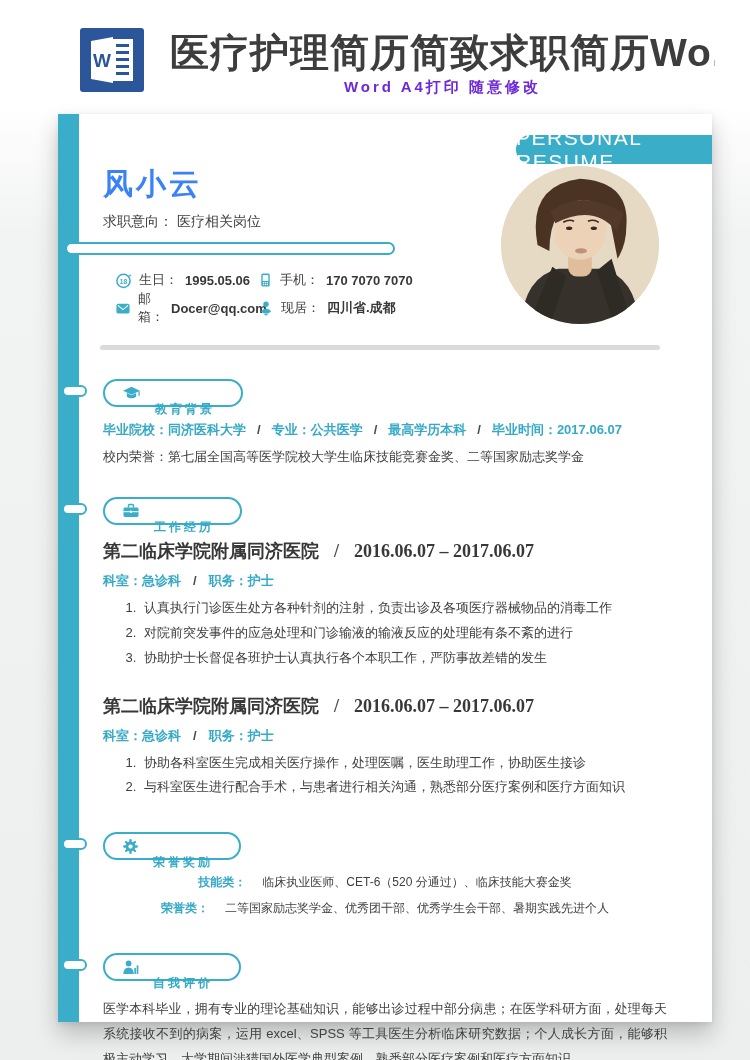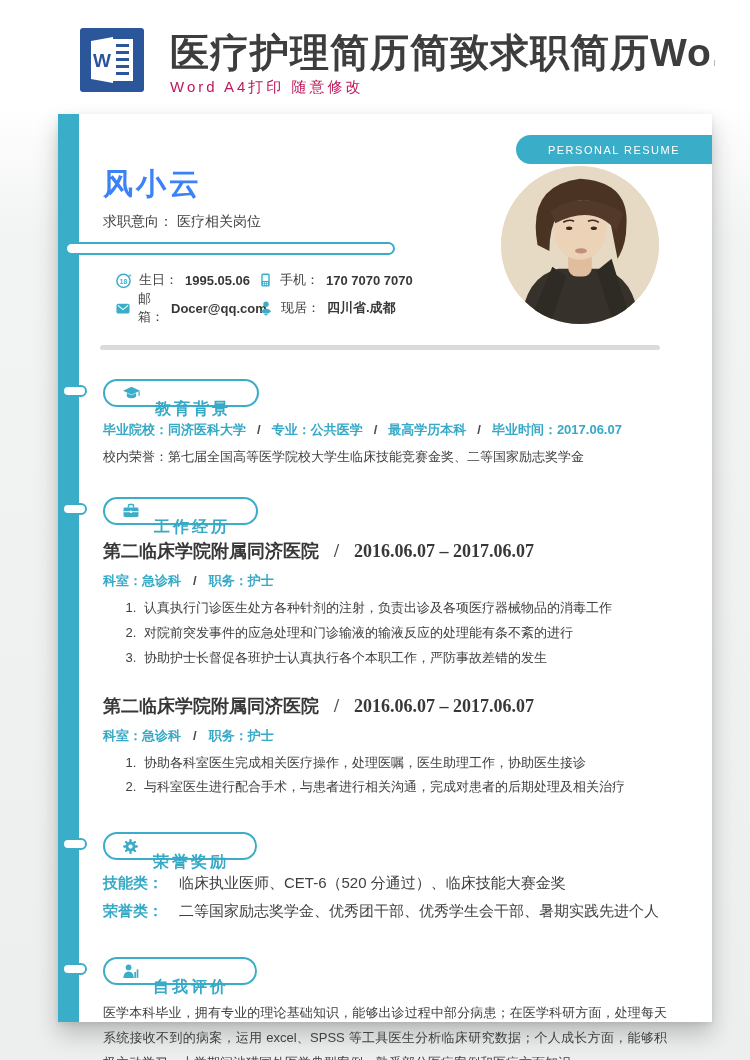--- a/index.html
+++ b/index.html
@@ -19,35 +19,35 @@
   }
   
   .listing-header{position:absolute;left:0;top:0;width:750px;height:110px;}
   .word-icon{position:absolute;left:80px;top:28px;width:64px;height:64px;}
   .listing-title{
     position:absolute;left:170px;top:26px;width:545px;
     font-size:39px;font-weight:700;color:#3d3d3d;letter-spacing:1px;
     white-space:nowrap;overflow:hidden;
   }
   .listing-subtitle{
-    position:absolute;left:170px;top:78px;width:545px;
-    font-size:15px;color:#be185d;letter-spacing:3px;font-weight:400;
+    position:absolute;left:170px;top:78px;width:545px;text-align:center;
+    font-size:15px;color:#6d28d9;letter-spacing:3px;font-weight:700;
   }
   
   .page{
     position:absolute;left:58px;top:114px;width:654px;height:908px;
     background:#fff;box-shadow:0 12px 22px rgba(0,0,0,.22),0 2px 6px rgba(0,0,0,.08);
   }
   .page-strip{position:absolute;left:0;top:0;width:21px;height:100%;background:var(--accent);}
   .header-area{position:relative;height:250px;}
   .banner{
     position:absolute;top:21px;right:0;width:196px;height:29px;
     background:var(--accent);border-radius:15px 0 0 15px;
     color:#fff;display:flex;align-items:center;justify-content:center;
-    font-size:11px;letter-spacing:1.5px;
+    font-size:21px;letter-spacing:1.5px;
   }
   .photo{
     position:absolute;top:52px;left:443px;width:158px;height:158px;
     border-radius:50%;overflow:hidden;background:#e7dac5;
   }
   .name{position:absolute;left:45px;top:50px;font-size:30px;font-weight:700;color:#3b82f6;letter-spacing:3px;}
   .objective{position:absolute;left:45px;top:99px;font-size:14px;color:#3f3f3f;}
   .objective .value{font-weight:400;margin-left:4px;}
   .deco-pill{
     position:absolute;left:7px;top:128px;width:330px;height:13px;
@@ -64,40 +64,40 @@
   
   .section{position:relative;margin:0 45px;}
   .binder-tab{
     position:absolute;left:-41px;top:6px;width:25px;height:12px;
     background:#fff;border:2px solid var(--accent);border-radius:9px;z-index:2;
   }
   .sec-head{
     display:inline-flex;align-items:center;height:28px;
     border:2px solid var(--accent);border-radius:16px;padding:0 26px 0 17px;gap:14px;background:#fff;
   }
-  .sec-head .sec-label{color:var(--accent-text);font-size:16px;font-weight:700;letter-spacing:3px;margin-top:32px;}
+  .sec-head .sec-label{color:var(--accent-text);font-size:12px;font-weight:700;letter-spacing:3px;margin-top:32px;}
   .slash{color:#4a4a4a;font-weight:700;}
   
   .sec-edu{margin-top:15px;}
   .edu-line1{margin-top:14px;font-size:13px;font-weight:700;color:var(--accent-text);}
   .edu-line1 .slash{margin:0 11px;}
   .edu-line2{margin-top:9px;font-size:13px;color:var(--dark);}
   
   .sec-work{margin-top:31px;}
   .job{margin-top:14px;}
   .job + .job{margin-top:26px;}
   .job-title{font-size:18px;font-weight:700;color:var(--bold-dark);font-family:Liberation Serif, serif;}
   .job-title .slash{margin:0 15px;}
   .job-meta{margin-top:9px;font-size:13px;font-weight:700;color:var(--accent-text);}
   .job-meta .slash{margin:0 12px;}
   .job ol{margin:9px 0 0;padding-left:37px;font-size:13px;color:var(--dark);}
   .job li{margin-bottom:6px;line-height:1.45;padding-left:4px;}
   
   .sec-honor{margin-top:35px;}
-  .honor-row{margin-top:14px;font-size:15px;color:var(--dark);}
+  .honor-row{margin-top:14px;font-size:12px;color:var(--dark);text-align:center;}
   .honor-row + .honor-row{margin-top:9px;}
   .honor-row .lbl{color:var(--accent-text);font-weight:700;margin-right:16px;}
   
   .sec-eval{margin-top:36px;}
   .eval-text{margin-top:15px;font-size:13px;color:var(--dark);line-height:25px;text-align:justify;}
   .icon{display:inline-flex;flex:none;}
 </style>
 </head>
 <body>
 
@@ -255,21 +255,21 @@
 
     <div class="job">
       <div class="job-title">
         <span>第二临床学院附属同济医院</span><span class="slash">/</span><span>2016.06.07 – 2017.06.07</span>
       </div>
       <div class="job-meta">
         <span>科室：急诊科</span><span class="slash">/</span><span>职务：护士</span>
       </div>
       <ol>
         <li>协助各科室医生完成相关医疗操作，处理医嘱，医生助理工作，协助医生接诊</li>
-        <li>与科室医生进行配合手术，与患者进行相关沟通，完成对患者的后期处理及相关治疗</li>
+        <li>与科室医生进行配合手术，与患者进行相关沟通，熟悉部分医疗案例和医疗方面知识</li>
       </ol>
     </div>
   </div>
 
   <div class="section sec-honor">
     <div class="binder-tab"></div>
     <div class="sec-head">
       <span class="icon">
         <svg width="17" height="17" viewBox="0 0 16 16">
             <g fill="#3AAEC9">

